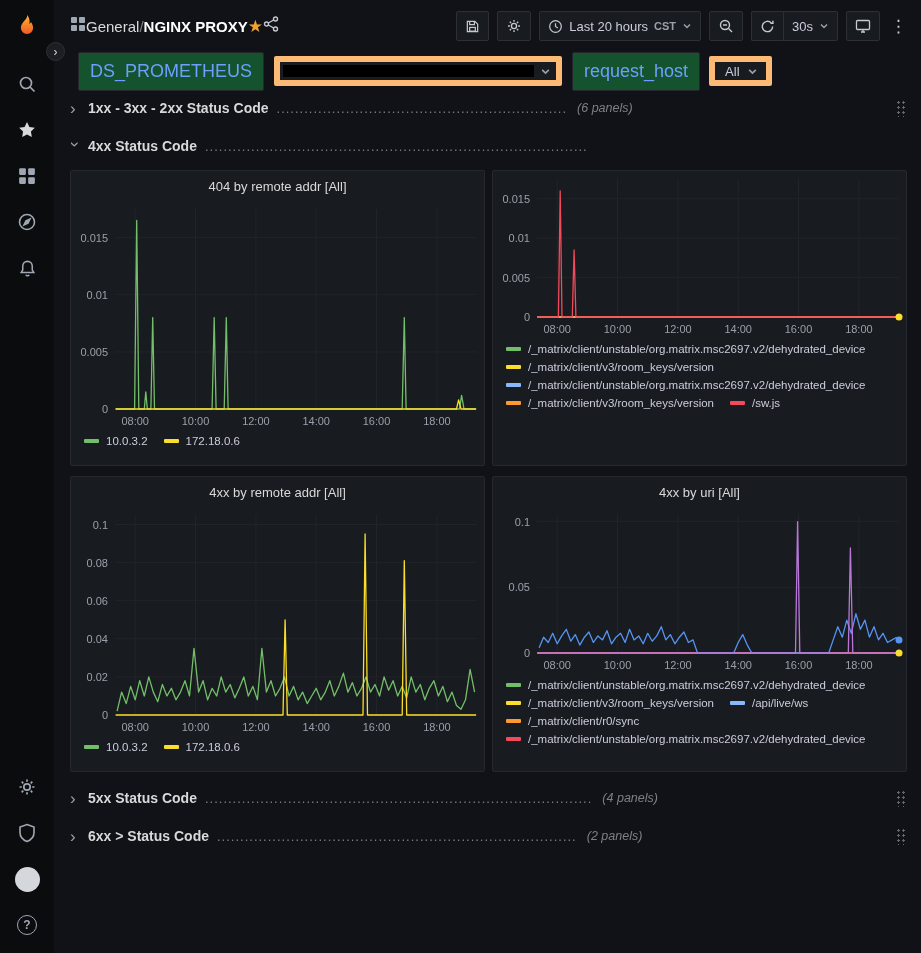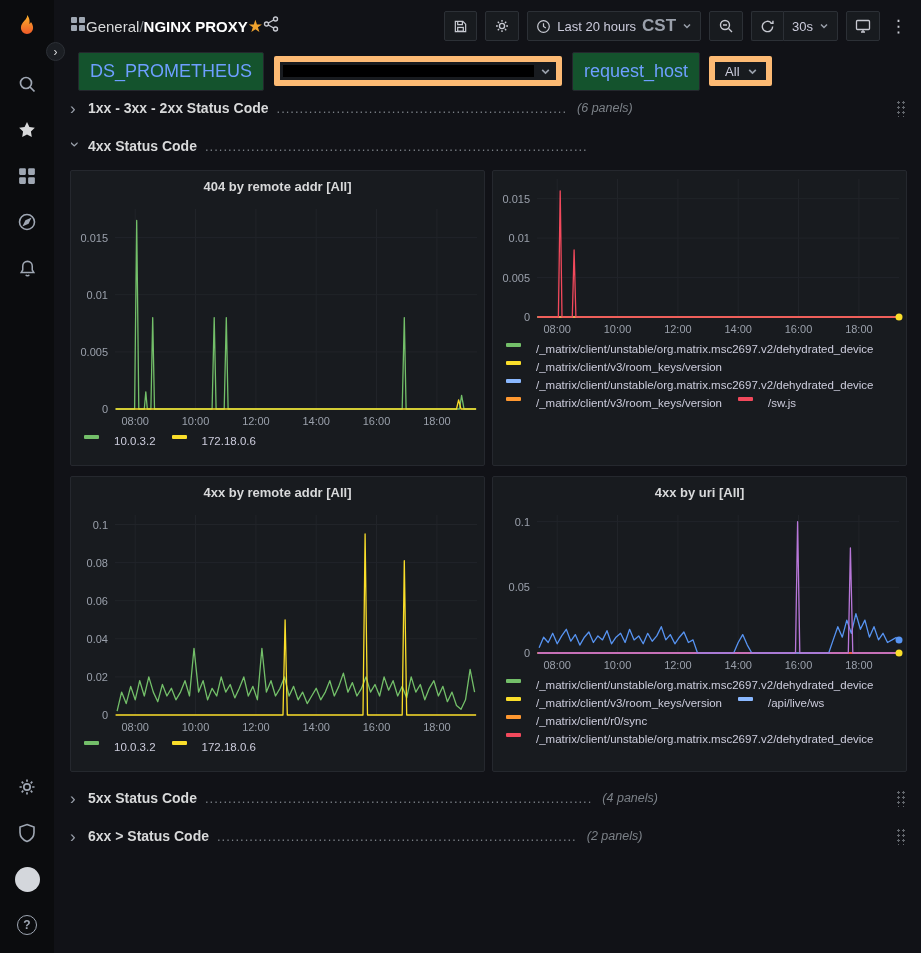--- a/index.html
+++ b/index.html
@@ -16,21 +16,21 @@
 
 .topbar{position:absolute;left:54px;right:0;top:0;height:52px;display:flex;align-items:center;justify-content:space-between;padding:0 12px 0 16px}
 .crumbs{display:flex;align-items:center;}
 .crumb-folder{font-size:15px;color:#d8d9da;cursor:pointer}
 .crumb-sep{color:#7b8087;font-size:15px}
 .crumb-title{font-size:15px;font-weight:700;color:#ffffff;cursor:pointer}
 .fav-star{color:#f0a32e;font-size:17px;cursor:pointer;line-height:1}
 .controls{display:flex;align-items:center;gap:8px}
 .tbtn{height:30px;min-width:30px;background:#181b1f;border:1px solid #2c3036;border-radius:2px;color:#ccccdc;display:flex;align-items:center;justify-content:center;gap:6px;padding:0 8px;font-size:13px;cursor:pointer;font-family:inherit}
 .tbtn.plain{background:transparent;border:none;font-size:17px;color:#c7c9d1;min-width:20px;padding:0 2px}
-.tz{color:#9aa0ab;font-size:17px;font-weight:700}
+.tz{color:#9aa0ab;font-size:11px;font-weight:700}
 .refresh-group{display:flex}
 .refresh-group .tbtn:first-child{border-right:none;border-radius:2px 0 0 2px}
 .refresh-group .tbtn:last-child{border-radius:0 2px 2px 0}
 
 .varbar{position:absolute;left:54px;right:0;top:52px;height:38px;display:flex;align-items:center;padding-left:24px;gap:10px}
 .var-label{height:39px;display:flex;align-items:center;padding:0 11px;background:#14532d;border:1px solid #24272d;color:#6e9fff;font-size:18px;font-weight:500;border-radius:2px;cursor:pointer;white-space:nowrap}
 .var-select{height:30px;background:#181b1f;border:6px solid #fdba74;border-radius:2px;display:flex;align-items:center;cursor:pointer}
 .redacted-select{width:288px;padding:3px 0 3px 3px}
 .redacted-box{flex:1;height:100%;background:#000}
 .caret{width:22px;display:flex;align-items:center;justify-content:center;flex:0 0 auto}
@@ -42,25 +42,25 @@
 .chev.down{transform:rotate(90deg)}
 .row-title{font-size:14px;font-weight:700;white-space:nowrap}
 .row-dots{color:#7b8087;letter-spacing:1px;font-size:13px;white-space:nowrap;overflow:hidden}
 .row-count{color:#7b8087;font-style:italic;font-size:12.5px;white-space:nowrap;margin-left:2px}
 .spacer{flex:1}
 .drag-handle{width:11px;height:17px;background-image:radial-gradient(#6c7077 1.2px,transparent 1.3px);background-size:5px 5px;opacity:.9;cursor:grab}
 
 .panels-grid{display:grid;grid-template-columns:1fr 1fr;gap:10px 7px;margin:8px 0 12px}
 .panel{background:#181b1f;border:1px solid #25282e;border-radius:2px;height:296px;display:flex;flex-direction:column;overflow:hidden}
 .panel-header{height:30px;display:flex;align-items:center;justify-content:center;cursor:pointer;flex:0 0 auto}
-.panel-title{font-size:13px;font-weight:700;color:#d8d9da}
+.panel-title{font-size:13px;font-weight:400;color:#d8d9da}
 .chart{flex:0 0 auto;display:block}
 .chart text{font-family:"Liberation Sans",sans-serif}
 .legend{flex:1;padding:4px 10px 6px 13px;display:flex;flex-wrap:wrap;column-gap:16px;row-gap:6px;overflow:hidden;align-content:flex-start}
-.legend-item{display:inline-flex;gap:15px;max-width:100%;overflow:hidden;cursor:pointer}
+.legend-item{display:inline-flex;align-items:center;gap:7px;max-width:100%;overflow:hidden;cursor:pointer}
 .swatch{width:15px;height:4px;border-radius:1px;flex:0 0 auto}
 .llabel{font-size:11.5px;color:#ccccdc;white-space:nowrap}
 </style>
 </head>
 <body>
 
 <div class="app">
 
   <aside class="sidebar">
     <div class="side-item logo">

